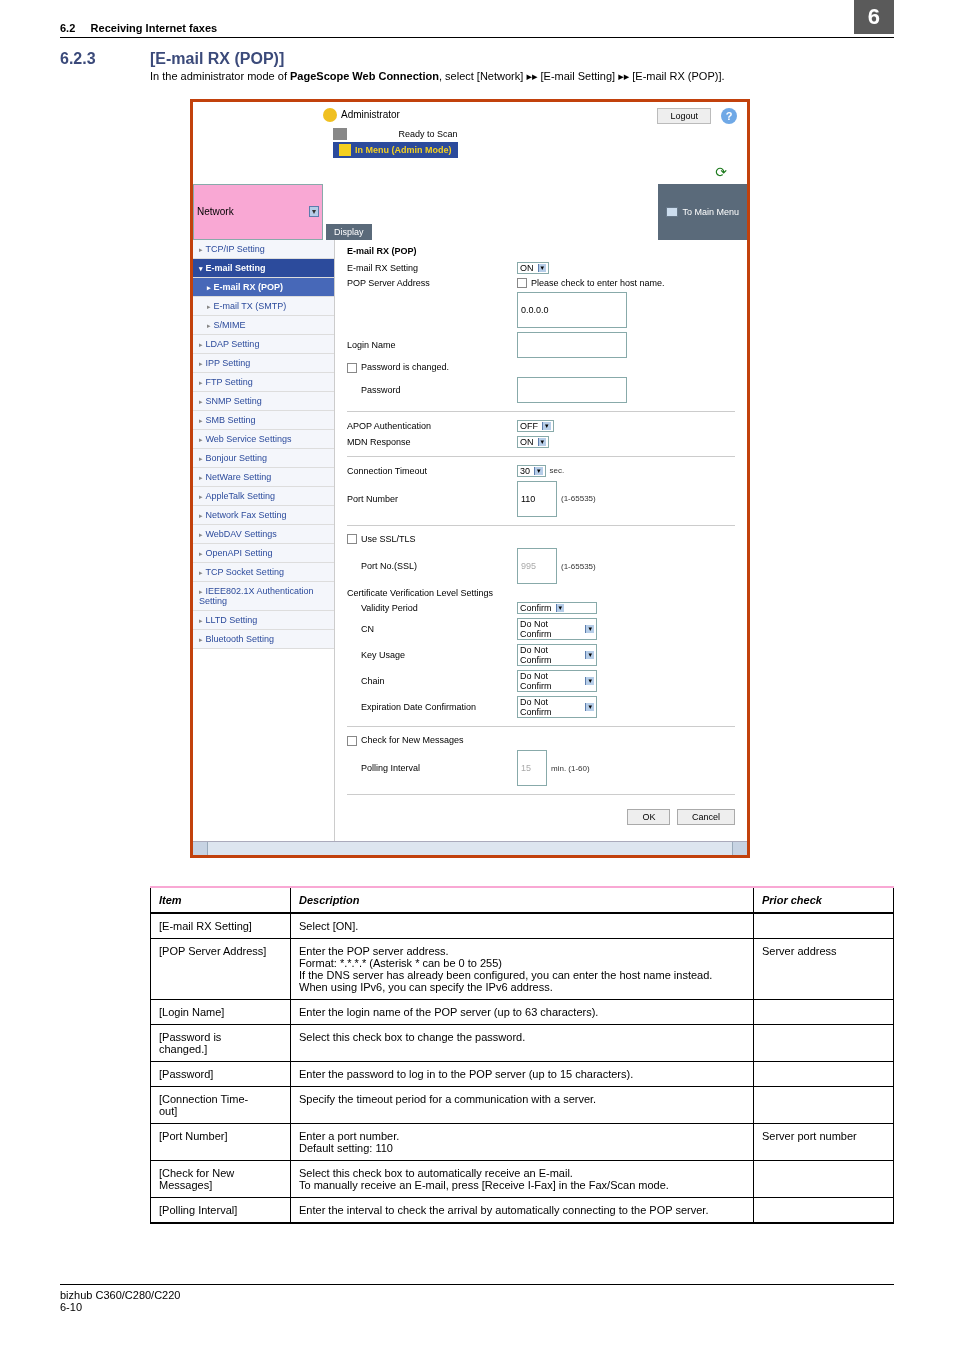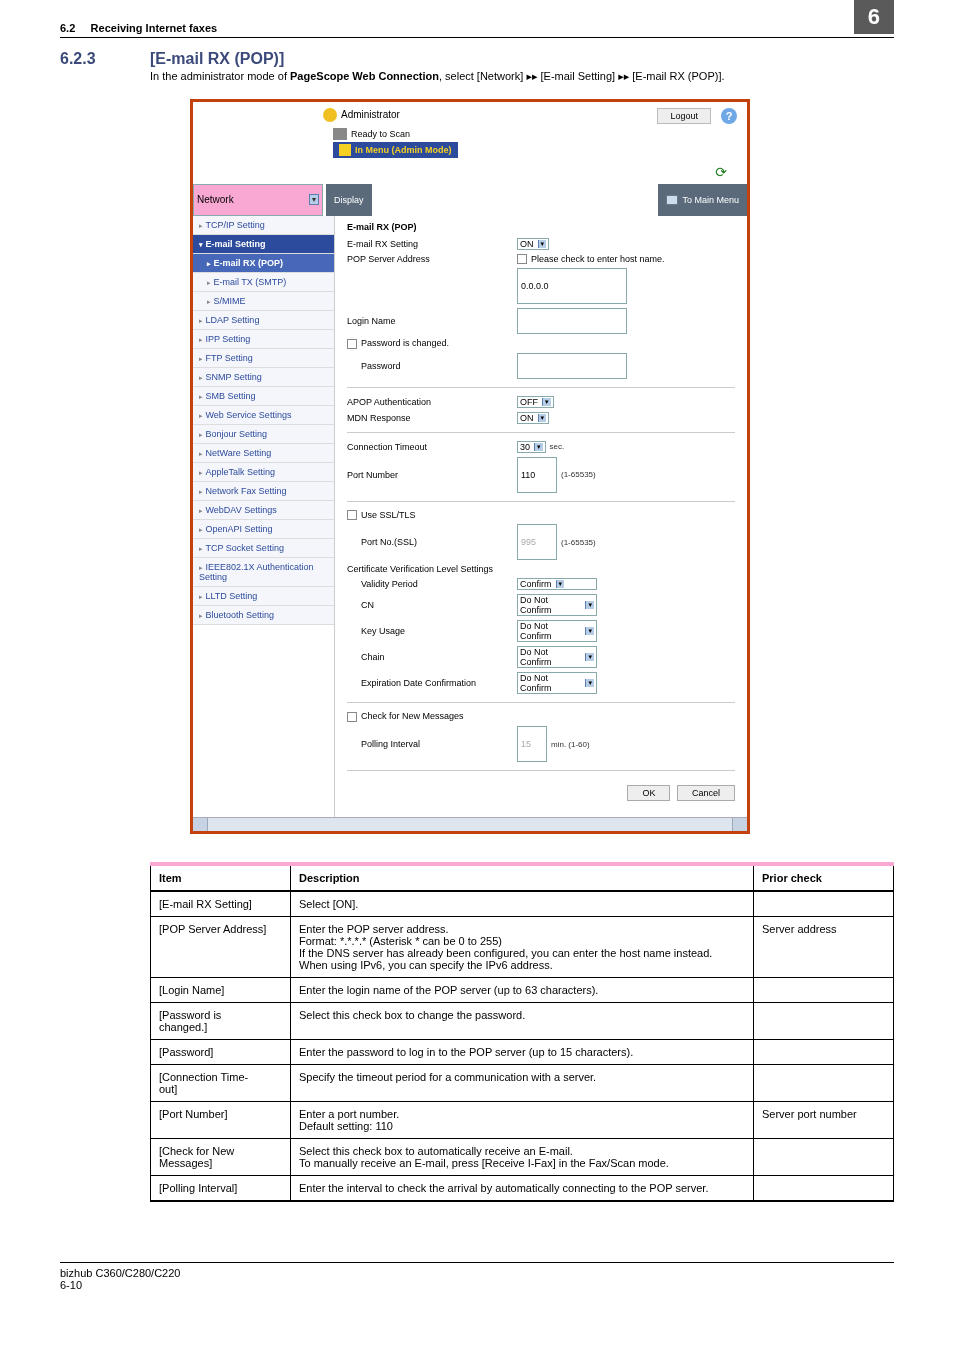--- a/index.html
+++ b/index.html
@@ -35,29 +35,29 @@
     .arrow { font-family: sans-serif; }
 
     
     .shot-wrap { margin: 0 0 28px 130px; width: 560px; border: 3px solid #c2410c; }
     .shot-top { padding: 6px 10px 4px; display:flex; justify-content:space-between; align-items:flex-start; }
     .admin-lbl { font-size: 10px; display:flex; align-items:center; gap:4px; margin-left:120px;}
     .admin-lbl .ico { width:14px;height:14px;background:#f0c020;border-radius:50%;display:inline-block;position:relative;}
     .logout-btn { font-size:9px;border:1px solid #bbb;background:#eee;padding:2px 12px;margin-right:4px; display:inline-block;}
     .help-q { width:16px;height:16px;display:inline-flex;align-items:center;justify-content:center;background:#6fa8e6;border-radius:50%;color:#fff;font-size:11px;font-weight:bold;}
     .ribbon-row { margin-left:130px; }
-    .ribbon { font-size:9px; display:flex; align-items:center; gap:4px; margin-bottom:2px;}
+    .ribbon { font-size:9px; display:flex; align-items:center; gap:4px; margin-bottom:2px;justify-content:space-between;}
     .printer-ico { width:14px;height:12px;background:#888;display:inline-block;}
     .ribbon-blue { background:#2c4b9c;color:#f5d020;font-weight:bold;padding:2px 6px;font-size:9px;display:inline-flex;align-items:center;gap:4px;}
     .ribbon-blue .sq{width:12px;height:12px;background:#f5d020;display:inline-block;}
     .refresh-ico { float:right;margin-right:10px;color:#1c7a1c;font-size:14px;}
     .tabs-row { display:flex; }
     .tab-sel { width:130px;font-size:10px;background:#f9a8d4;border:1px solid #8aa;display:flex;align-items:center;justify-content:space-between;padding:1px 3px;}
     .tab-sel .dd{background:#b6cde8;border:1px solid #5c7dad;padding:0 2px;font-size:8px;color:#333;}
-    .tab-btn { font-size:9px;background:#5a6a7a;color:#fff;padding:11px 8px;margin-left:3px;}
+    .tab-btn { font-size:9px;background:#5a6a7a;color:#fff;padding:3px 8px;margin-left:3px;margin-top:40px;}
     .mainmenu-btn { margin-left:auto;font-size:9px;background:#5a6a7a;color:#fff;padding:3px 8px;display:flex;align-items:center;gap:4px;}
     .mainmenu-btn .ico{width:12px;height:10px;background:#cde;border:1px solid #678;display:inline-block;}
 
     .shot-body { display:flex; min-height:460px; }
     .sidebar { width:142px;border-right:1px solid #ccc; }
     .side-item { font-size:9px;padding:4px 6px;color:#2c4b9c;border-bottom:1px solid #ddd;background:#f4f6fb;}
     .side-item.hdr { font-weight:bold;background:#2c4b9c;color:#fff;}
     .side-item.sub { padding-left:14px;color:#2c4b9c;}
     .side-item.sel { background:#4768b8;color:#fff;font-weight:bold;}
     .side-item .tri{font-size:7px;margin-right:3px;color:#888;}
@@ -75,21 +75,21 @@
     .btn-row { text-align:right;margin-top:14px;margin-bottom:10px;}
     .btn-row button{font-size:9px;border:1px solid #aaa;background:#eee;padding:2px 14px;margin-left:4px;}
     .hr { border-top:1px solid #ccc;margin:6px 0;}
     .scrollbar-bottom { height:14px;background:#dde5ef;border-top:1px solid #aab;position:relative;}
     .scrollbar-bottom::before{content:"";position:absolute;left:0;width:14px;height:100%;background:#c7d3e3;border-right:1px solid #9ab;}
     .scrollbar-bottom::after{content:"";position:absolute;right:0;width:14px;height:100%;background:#c7d3e3;border-left:1px solid #9ab;}
 
     
     table.desc { width:100%; border-collapse:collapse; font-size:11px; margin-left:0; }
     table.desc th, table.desc td { border:1px solid #000; padding:6px 8px; vertical-align:top; text-align:left; }
-    table.desc thead th { border-top:4px solid #f9a8d4;border-bottom:2px solid #000; font-weight:bold; }
+    table.desc thead th { border-top:2px solid #f9a8d4;border-bottom:2px solid #000; font-weight:bold;font-style:italic; }
     table.desc tbody tr:last-child td { border-bottom:2px solid #000; }
     .desc-wrap { margin-left:90px; margin-bottom:60px; }
 
     .footer-line { border-top:1px solid #000; padding-top:4px; display:flex; justify-content:space-between; font-size:11px; margin-top:auto;flex-direction:column; }
     .page-col { display:flex; flex-direction:column; min-height:1290px; }
   </style>
 </head>
 <body>
 <div class="page-col">
 

